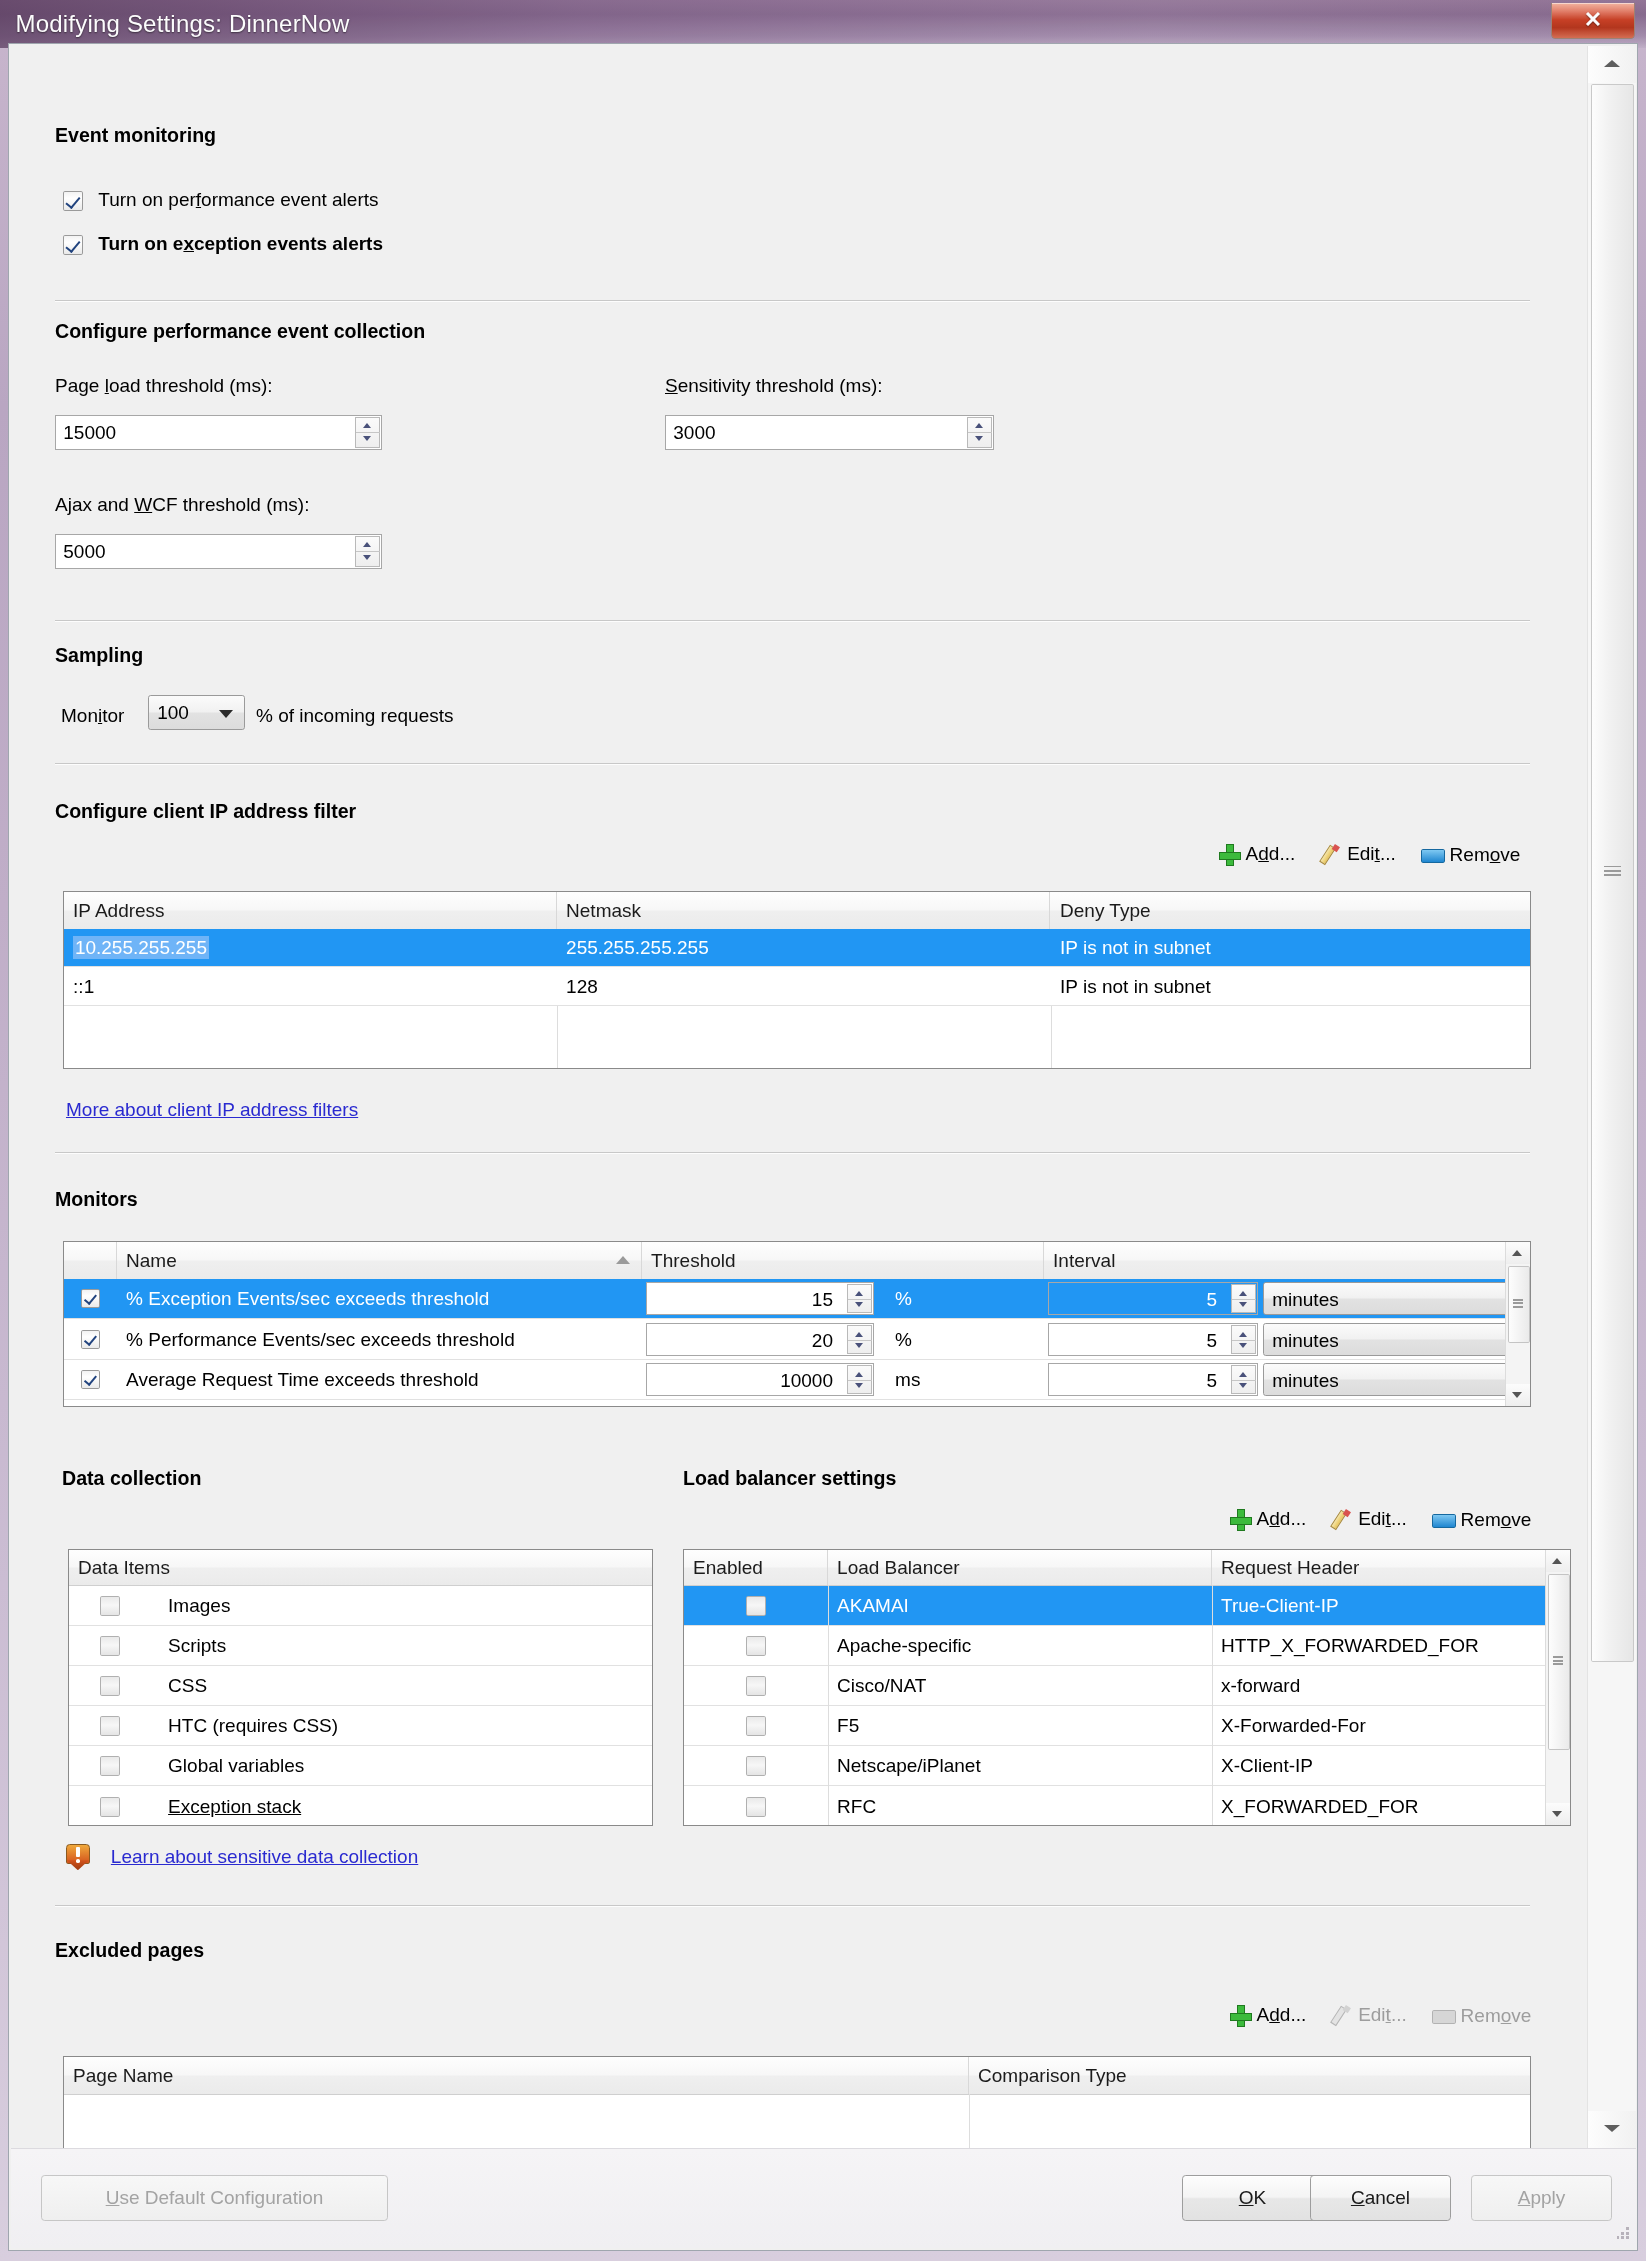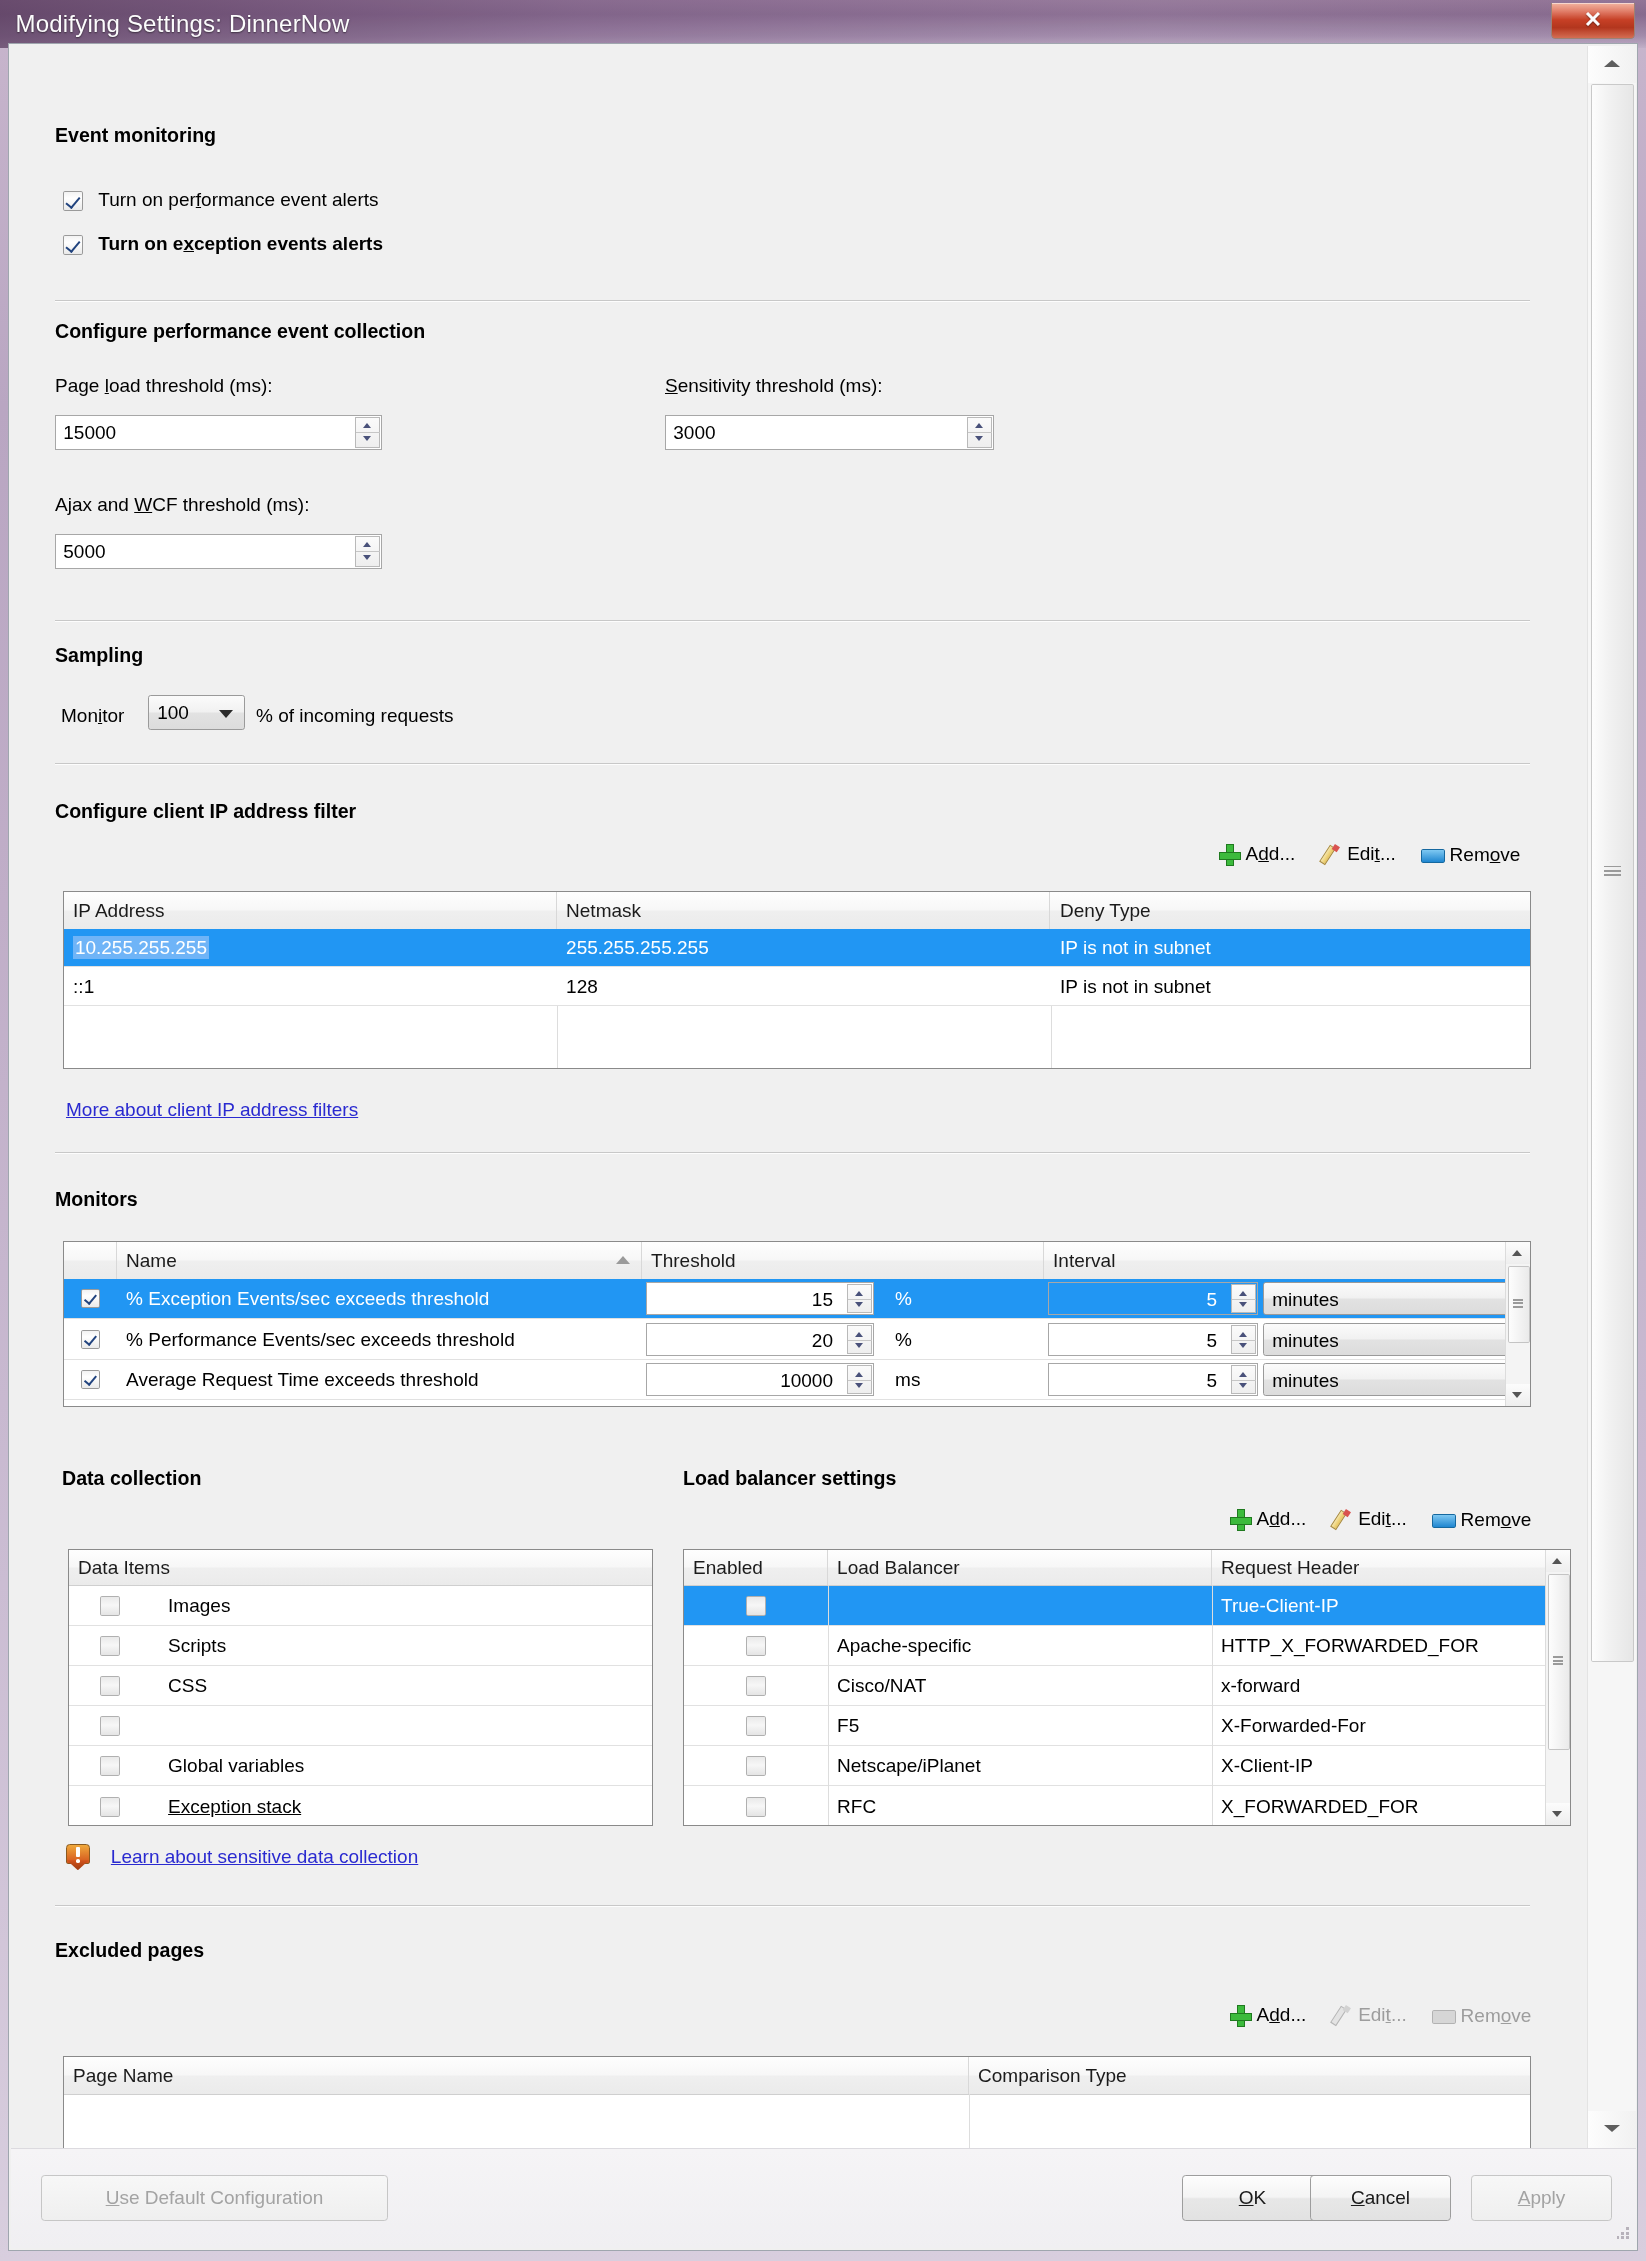--- a/index.html
+++ b/index.html
@@ -628,20 +628,21 @@
           <div class="grow" style="top:76px;height:40px;">
             <span class="cb empty" style="position:absolute;left:31px;top:10px;"></span>
             <div class="gc" style="left:90px;right:0;height:40px;line-height:40px;">Scripts</div>
           </div>
           <div class="grow" style="top:116px;height:40px;">
             <span class="cb empty" style="position:absolute;left:31px;top:10px;"></span>
             <div class="gc" style="left:90px;right:0;height:40px;line-height:40px;">CSS</div>
           </div>
           <div class="grow" style="top:156px;height:40px;">
             <span class="cb empty" style="position:absolute;left:31px;top:10px;"></span>
+            <div class="gc" style="left:90px;right:0;height:40px;line-height:40px;">HTC (requires CSS)</div>
           </div>
           <div class="grow" style="top:196px;height:40px;">
             <span class="cb empty" style="position:absolute;left:31px;top:10px;"></span>
             <div class="gc" style="left:90px;right:0;height:40px;line-height:40px;">Global variables</div>
           </div>
           <div class="grow" style="top:237px;height:40px;border-bottom:none;">
             <span class="cb empty" style="position:absolute;left:31px;top:10px;"></span>
             <div class="gc" style="left:90px;right:0;height:40px;line-height:40px;text-decoration:underline;">Exception stack</div>
           </div>
         </div>
@@ -661,20 +662,21 @@
 
         <div class="grid" style="left:672px;top:1503px;width:888px;height:277px;">
           <div class="ghead" style="height:35px;right:24px;">
             <div class="gh" style="left:0;width:144px;height:35px;line-height:35px;">Enabled</div>
             <div class="gh" style="left:144px;width:384px;height:35px;line-height:35px;">Load Balancer</div>
             <div class="gh" style="left:528px;right:0;height:35px;line-height:35px;border-right:none;">Request Header</div>
           </div>
 
           <div class="grow sel" style="top:36px;height:40px;right:24px;">
             <span class="cb empty" style="position:absolute;left:62px;top:10px;"></span>
+            <div class="gc" style="left:144px;width:384px;height:40px;line-height:40px;">AKAMAI</div>
             <div class="gc" style="left:528px;right:0;height:40px;line-height:40px;">True-Client-IP</div>
           </div>
           <div class="grow" style="top:76px;height:40px;right:24px;">
             <span class="cb empty" style="position:absolute;left:62px;top:10px;"></span>
             <div class="gc" style="left:144px;width:384px;height:40px;line-height:40px;">Apache-specific</div>
             <div class="gc" style="left:528px;right:0;height:38px;line-height:40px;">HTTP_X_FORWARDED_FOR</div>
           </div>
           <div class="grow" style="top:116px;height:40px;right:24px;">
             <span class="cb empty" style="position:absolute;left:62px;top:10px;"></span>
             <div class="gc" style="left:144px;width:384px;height:40px;line-height:40px;">Cisco/NAT</div>

